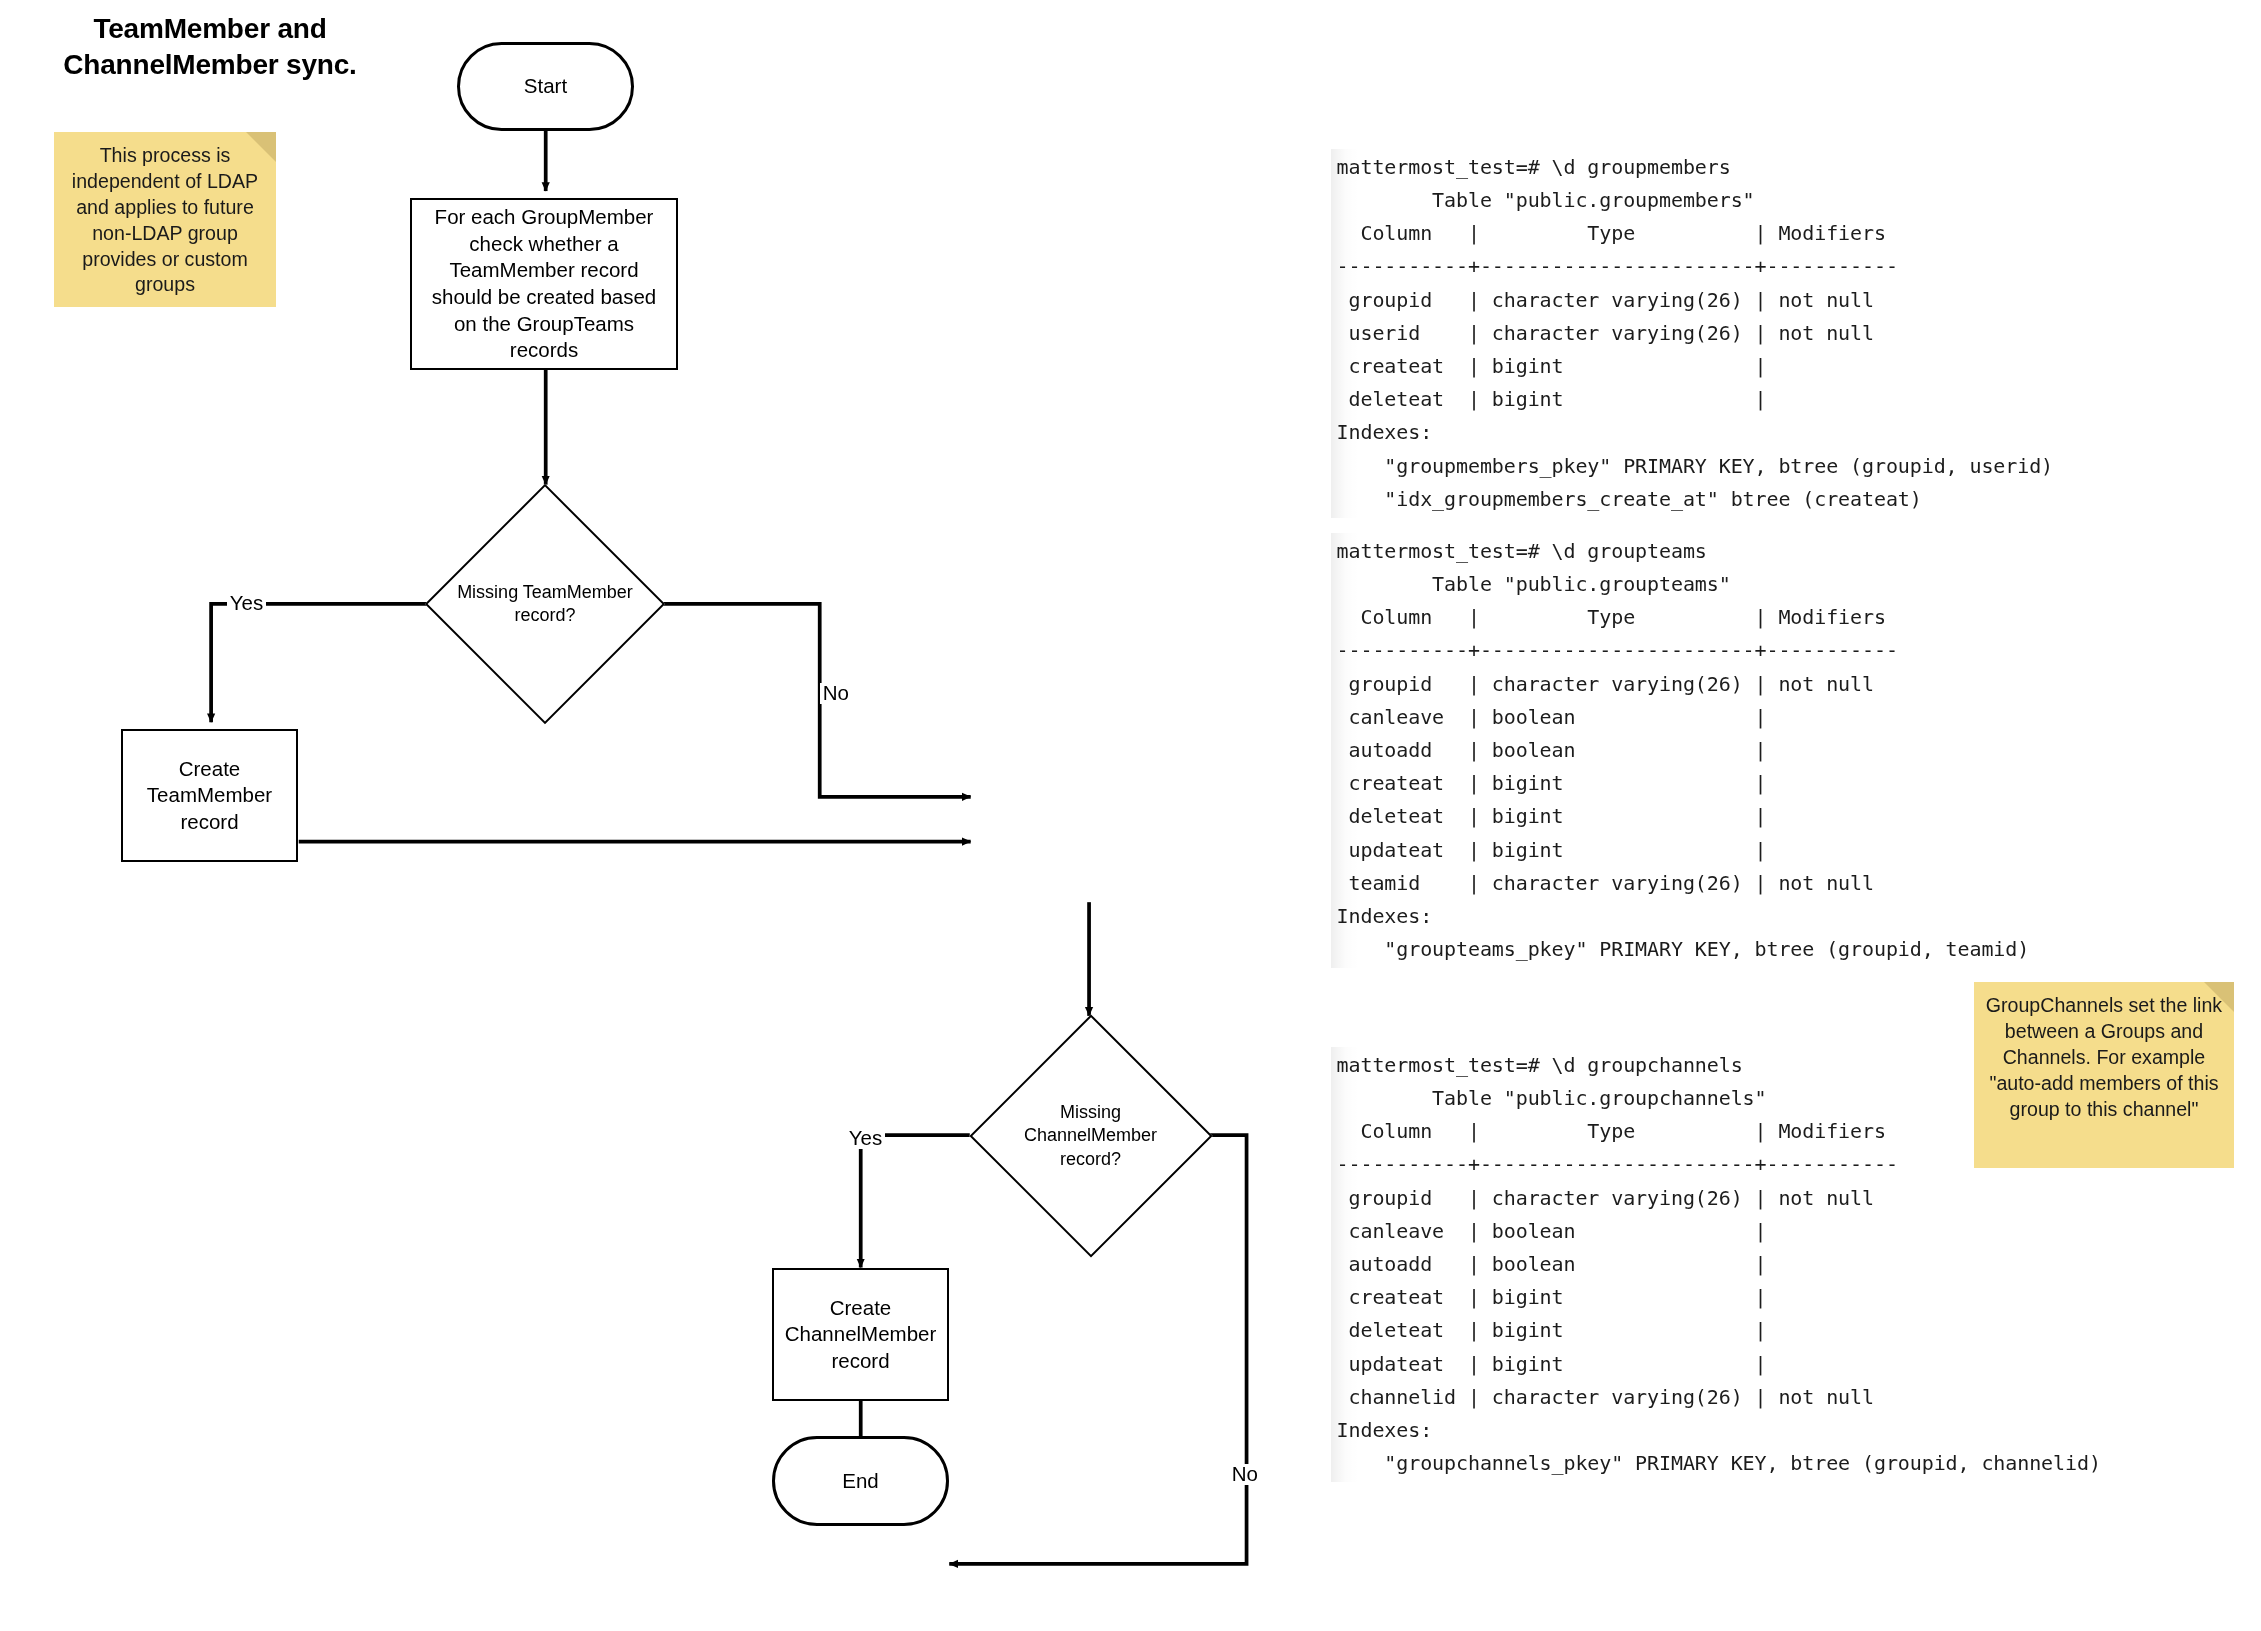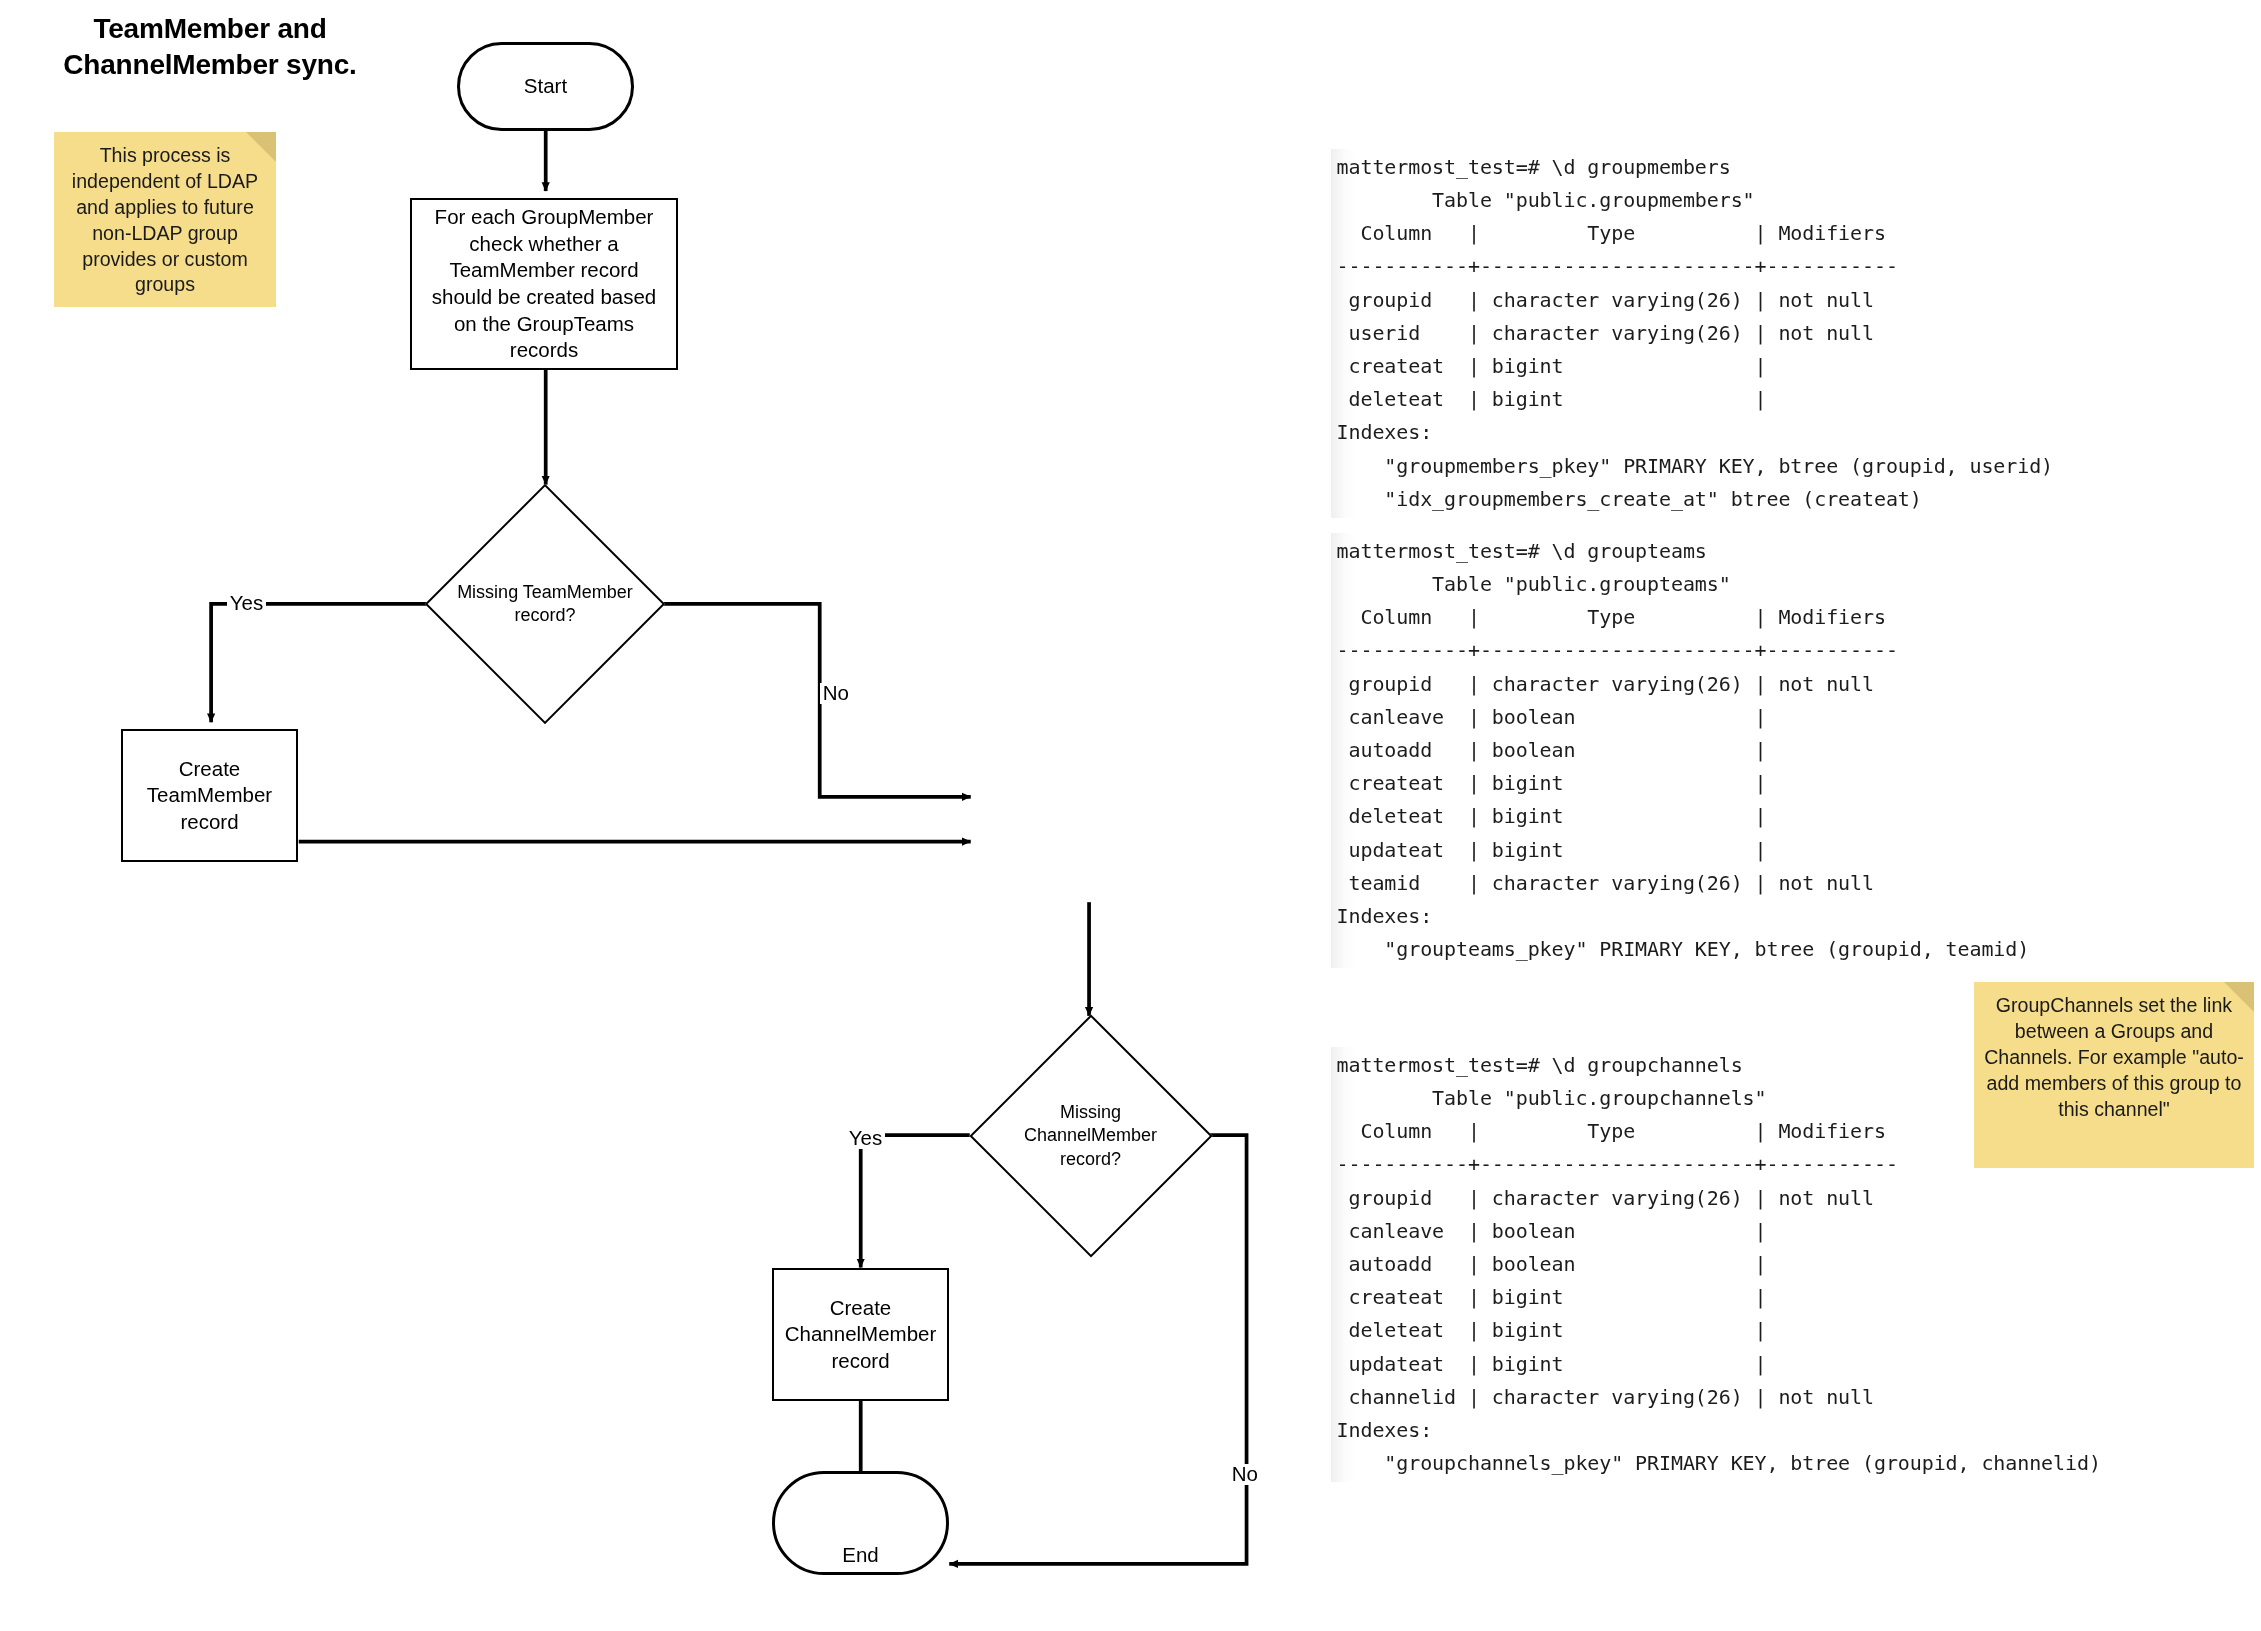--- a/index.html
+++ b/index.html
@@ -221,21 +221,21 @@
 ChannelMember
 record?</div>
   </div>
 
   <div class="node process" style="left:772px; top:1268px; width:177px; height:133px;">
     <span style="display:block; white-space:pre-line;">Create
 ChannelMember
 record</span>
   </div>
 
-  <div class="node terminator" style="left:772px; top:1471px; width:177px; height:104px;align-items:flex-end;">
+  <div class="node terminator" style="left:772px; top:1436px; width:177px; height:90px;">
     <span>End</span>
   </div>
 
   <div class="edge-label" style="left:227px; top:593px;">Yes</div>
   <div class="edge-label" style="left:820px; top:683px;">No</div>
   <div class="edge-label" style="left:846px; top:1128px;">Yes</div>
   <div class="edge-label" style="left:1229px; top:1464px;">No</div>
 
   <div class="terminal" style="left:1331px; top:149px; width:895px;">mattermost_test=# \d groupmembers
         Table "public.groupmembers"
@@ -271,20 +271,20 @@
  canleave  | boolean               |
  autoadd   | boolean               |
  createat  | bigint                |
  deleteat  | bigint                |
  updateat  | bigint                |
  channelid | character varying(26) | not null
 Indexes:
     "groupchannels_pkey" PRIMARY KEY, btree (groupid, channelid)</div>
 
 
-  <div class="note" style="left:1974px; top:982px; width:280px; height:186px;">
+  <div class="note" style="left:1974px; top:982px; width:260px; height:186px;">
     <div class="note-shadow"></div>
     <div class="fold"></div>
     <span class="note-text">GroupChannels set the link between a Groups and Channels. For example "auto-add members of this group to this channel"</span>
   </div>
 
 </div>
 
 
 </body></html>

